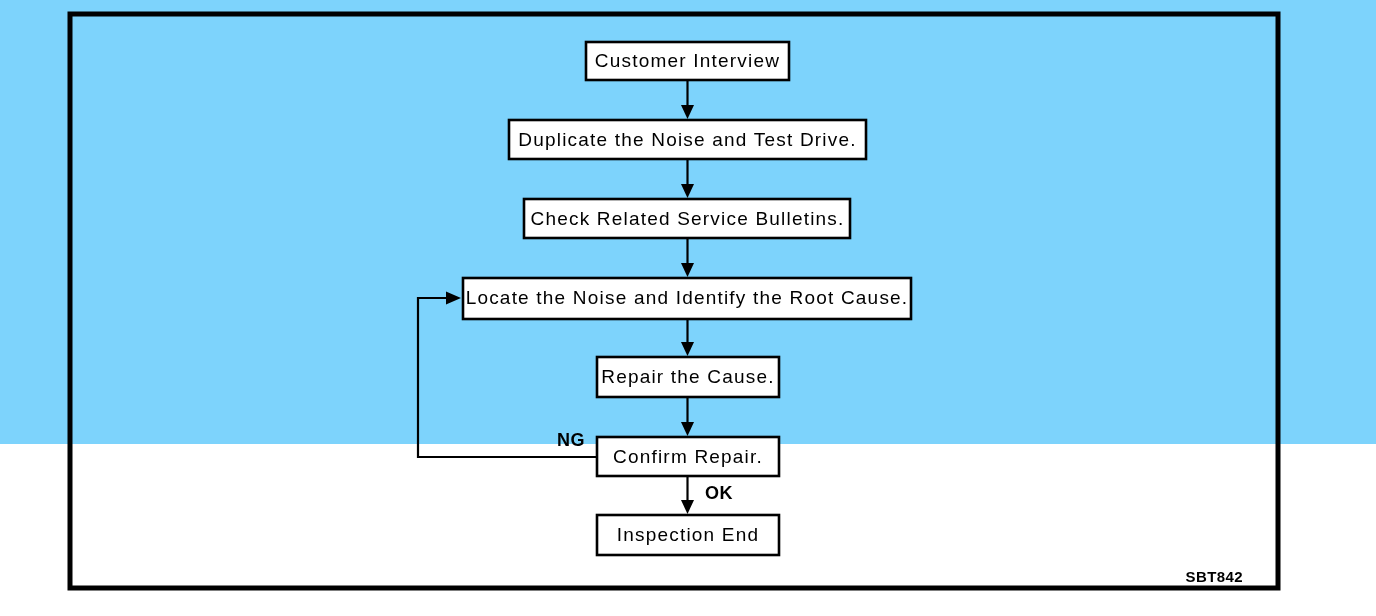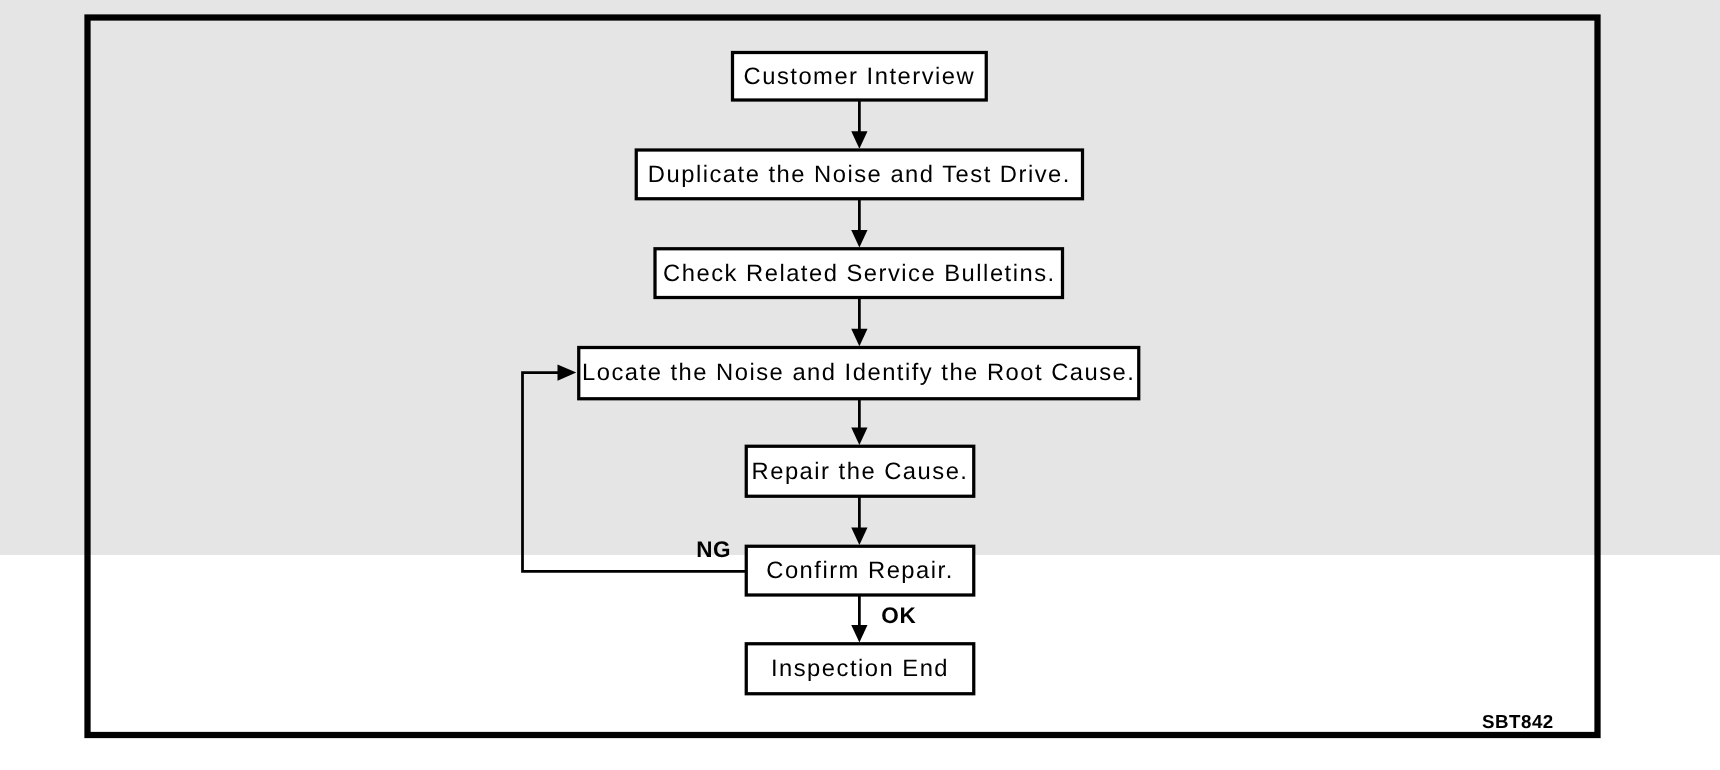--- a/index.html
+++ b/index.html
@@ -10,21 +10,21 @@
   body {
     width: 1376px;
     height: 616px;
     font-family: "Liberation Sans", sans-serif;
     overflow: hidden;
   }
   #figure-root {
     position: relative;
     width: 1376px;
     height: 444px;
-    background: #e5e5e5;
+    background: #7dd3fc;
   }
   #flow-svg {
     display: block;
     width: 1376px;
     height: 616px;
   }
   .frame-border {
     fill: none;
     stroke: #000000;
     stroke-width: 5;

